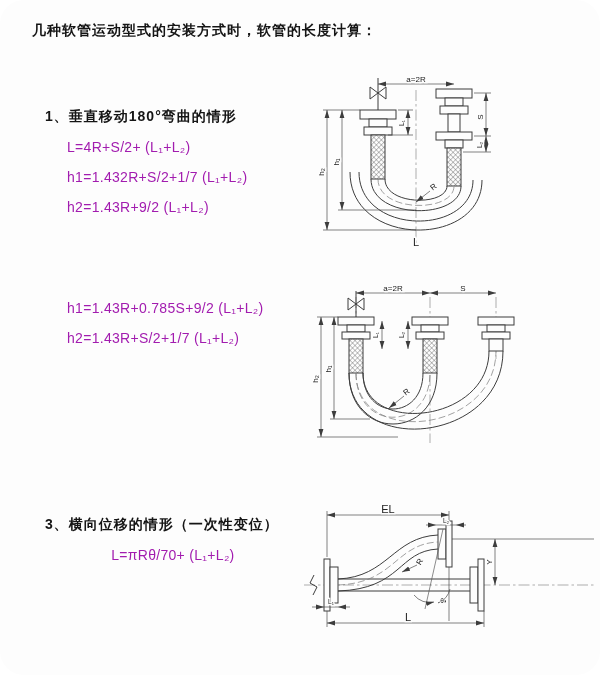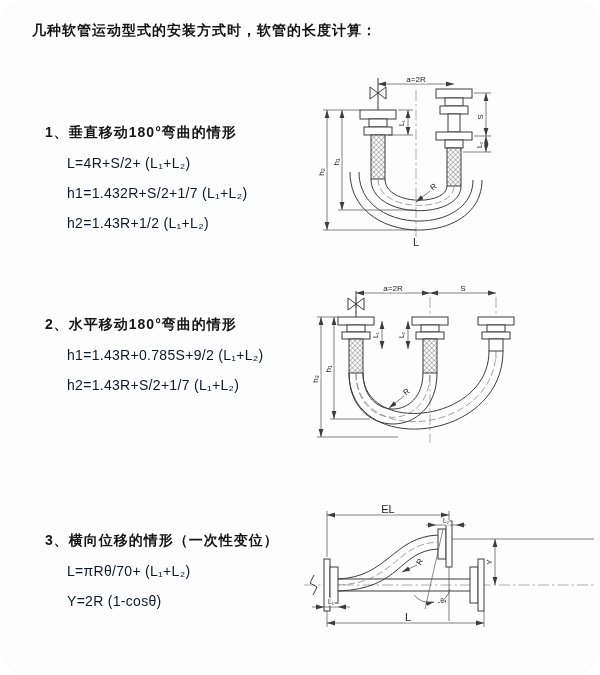--- a/index.html
+++ b/index.html
@@ -2,22 +2,22 @@
 <html><head>
 <meta charset="utf-8">
 <style>
   html,body { margin:0; padding:0; background:#ffffff; }
   .page {
     position:relative; width:600px; height:675px; background:#fdfdfd;
     font-family:"Liberation Sans","DejaVu Sans",sans-serif; color:#151515; overflow:hidden;border-radius:24px;
   }
   .title { position:absolute; left:32px; top:22px; font-size:14px; font-weight:bold; letter-spacing:1px; }
   .section { position:absolute; }
-  .heading { font-size:14px; font-weight:bold; margin:16px 0 13px 0; letter-spacing:1px; }
-  .formula { font-size:14px; margin:0 0 14px 22px; letter-spacing:0.3px; color:#0f172a; }
+  .heading { font-size:14px; font-weight:bold; margin:0 0 13px 0; letter-spacing:1px; }
+  .formula { font-size:14px; margin:0 0 14px 22px; letter-spacing:0.3px; color:#a21caf; }
   svg.diagram { position:absolute; }
   svg .med  { stroke:#3d3d3d; stroke-width:1; fill:none; }
   svg .thin { stroke:#5a5a5a; stroke-width:0.7; fill:none; }
   svg .part { fill:#fdfdfd; stroke:#3d3d3d; stroke-width:1; }
   svg .cl   { stroke:#8a8a8a; stroke-width:0.7; stroke-dasharray:11 3 2.5 3; fill:none; }
   svg .hcl  { stroke:#7a7a7a; stroke-width:0.7; stroke-dasharray:7 3; fill:none; }
   svg .dim  { stroke:#4a4a4a; stroke-width:0.7; fill:none; }
   svg text.lbl { font-family:"Liberation Sans","DejaVu Sans",sans-serif; font-size:8px; fill:#222;
                  paint-order:stroke; stroke:#fdfdfd; stroke-width:2.5px; }
   svg text.sm  { font-size:6.5px; }
@@ -27,21 +27,21 @@
 <body>
 
 <div class="page">
 
   <div class="title">几种软管运动型式的安装方式时，软管的长度计算：</div>
 
   <div class="section" style="left:45px; top:108px;">
     <div class="heading">1、垂直移动180°弯曲的情形</div>
     <div class="formula">L=4R+S/2+ (L₁+L₂)</div>
     <div class="formula">h1=1.432R+S/2+1/7 (L₁+L₂)</div>
-    <div class="formula">h2=1.43R+1/2 (L₁+L₂)</div>
+    <div class="formula">h2=1.43R+9/2 (L₁+L₂)</div>
   </div>
 
   <svg class="diagram" style="left:312px; top:70px;" width="288" height="185" viewBox="0 0 288 185">
     <defs>
       <marker id="ar1" markerWidth="9" markerHeight="7" refX="8" refY="3" orient="auto-start-reverse" markerUnits="userSpaceOnUse">
         <path d="M0,0.6 L8,3 L0,5.4 Z" fill="#3d3d3d"></path>
       </marker>
       <pattern id="hx1" width="3.5" height="3.5" patternUnits="userSpaceOnUse" patternTransform="rotate(45)">
         <rect width="3.5" height="3.5" fill="#fdfdfd"></rect>
         <line x1="0" y1="0" x2="0" y2="3.5" stroke="#555" stroke-width="0.7"></line>
@@ -104,21 +104,20 @@
     <line class="dim" x1="15" y1="40" x2="15" y2="160" marker-start="url(#ar1)" marker-end="url(#ar1)"></line>
     <text class="lbl" x="12" y="102" text-anchor="middle" transform="rotate(-90 12 102)">h₂</text>
 
     <line class="dim" x1="118" y1="121" x2="104" y2="132" marker-end="url(#ar1)"></line>
     <text class="lbl" x="123" y="119" text-anchor="middle" transform="rotate(-38 123 119)">R</text>
 
     <text class="lbl big" x="104" y="176" text-anchor="middle">L</text>
   </svg>
 
   <div class="section" style="left:45px; top:300px;">
-    <div class="heading">2、水平移动180°弯曲的情形</div>
     <div class="formula">h1=1.43R+0.785S+9/2 (L₁+L₂)</div>
     <div class="formula">h2=1.43R+S/2+1/7 (L₁+L₂)</div>
   </div>
 
   <svg class="diagram" style="left:308px; top:283px;" width="292" height="178" viewBox="0 0 292 178">
     <defs>
       <marker id="ar2" markerWidth="9" markerHeight="7" refX="8" refY="3" orient="auto-start-reverse" markerUnits="userSpaceOnUse">
         <path d="M0,0.6 L8,3 L0,5.4 Z" fill="#3d3d3d"></path>
       </marker>
       <pattern id="hx2" width="3.5" height="3.5" patternUnits="userSpaceOnUse" patternTransform="rotate(45)">
@@ -181,24 +180,23 @@
     <line class="dim" x1="26" y1="34" x2="26" y2="136" marker-start="url(#ar2)" marker-end="url(#ar2)"></line>
     <text class="lbl" x="23" y="86" text-anchor="middle" transform="rotate(-90 23 86)">h₁</text>
     <line class="dim" x1="9" y1="154" x2="90" y2="154"></line>
     <line class="dim" x1="13" y1="34" x2="13" y2="154" marker-start="url(#ar2)" marker-end="url(#ar2)"></line>
     <text class="lbl" x="10" y="96" text-anchor="middle" transform="rotate(-90 10 96)">h₂</text>
 
     <line class="dim" x1="96" y1="113" x2="81" y2="125" marker-end="url(#ar2)"></line>
     <text class="lbl" x="100" y="111" text-anchor="middle" transform="rotate(-38 100 111)">R</text>
   </svg>
 
-  <div class="section" style="left:45px; top:516px;">
+  <div class="section" style="left:45px; top:516px;text-align:center;">
     <div class="heading">3、横向位移的情形（一次性变位）</div>
     <div class="formula">L=πRθ/70+ (L₁+L₂)</div>
-    <div class="formula">Y=2R (1-cosθ)</div>
   </div>
 
   <svg class="diagram" style="left:298px; top:503px;" width="302" height="142" viewBox="0 0 302 142">
     <defs>
       <marker id="ar3" markerWidth="9" markerHeight="7" refX="8" refY="3" orient="auto-start-reverse" markerUnits="userSpaceOnUse">
         <path d="M0,0.6 L8,3 L0,5.4 Z" fill="#3d3d3d"></path>
       </marker>
     </defs>
     <line class="cl" x1="6" y1="82" x2="296" y2="82"></line>
 

